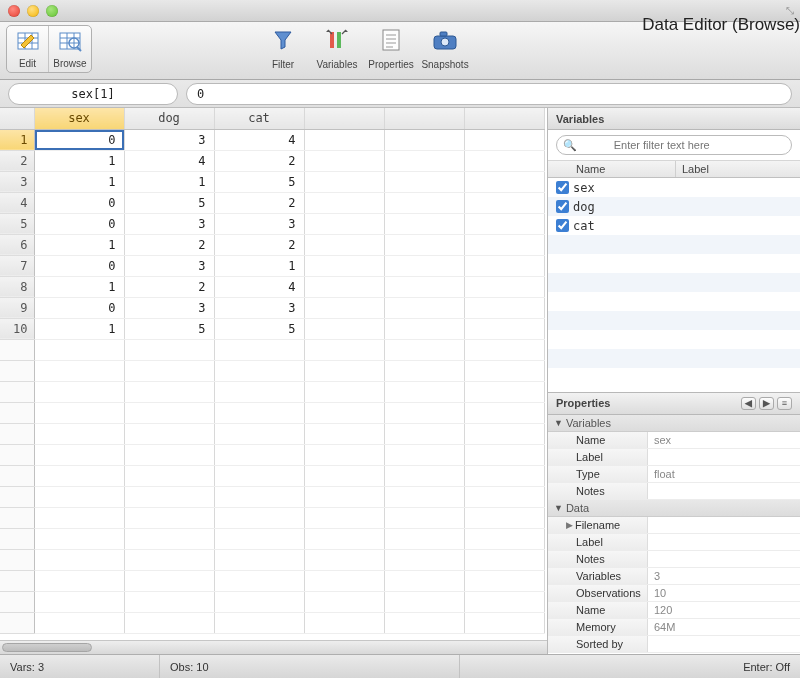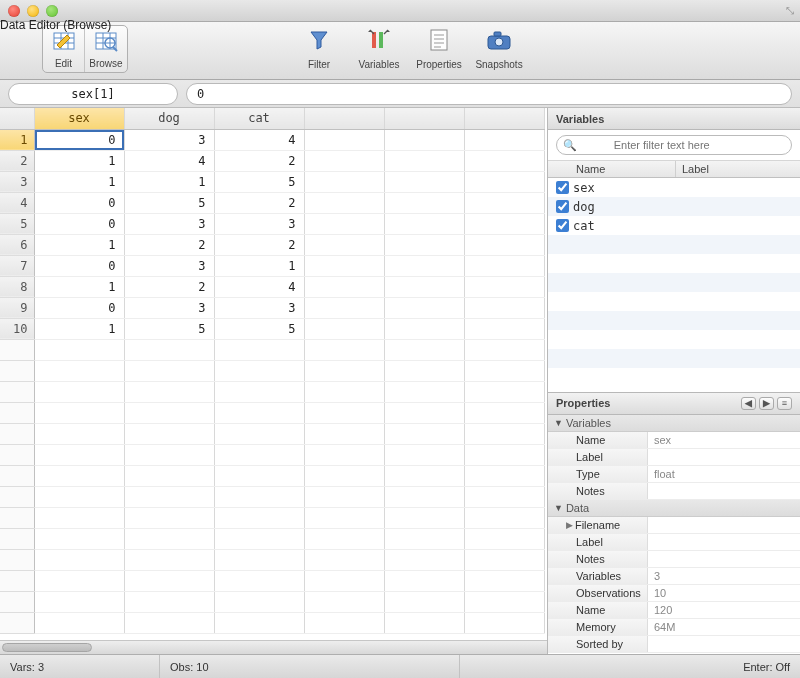--- a/index.html
+++ b/index.html
@@ -17,36 +17,36 @@
   border-bottom: 1px solid #aaa;
   display: flex;
   align-items: center;
   position: relative;
 }
 .traffic { display: flex; gap: 7px; margin-left: 8px; }
 .traffic span { width: 12px; height: 12px; border-radius: 50%; display: inline-block; box-shadow: inset 0 0 1px rgba(0,0,0,.4); }
 .tl-close { background: radial-gradient(circle at 40% 35%, #ff8a80, #e53c2e); }
 .tl-min   { background: radial-gradient(circle at 40% 35%, #ffe082, #f5b300); }
 .tl-zoom  { background: radial-gradient(circle at 40% 35%, #a5e57b, #60c22e); }
-.titlebar .title { position: absolute; left: 0; right: 0; text-align: left; font-size: 12px; color: #222; pointer-events: none; margin-top: 29px; }
+.titlebar .title { position: absolute; left: 0; right: 0; text-align: right; font-size: 17px; color: #222; pointer-events: none; margin-top: 29px; }
 .titlebar .expand { margin-left: auto; margin-right: 6px; color: #888; font-size: 10px; }
 
 .toolbar {
   height: 58px;
   background: linear-gradient(#f6f6f6, #dcdcdc);
   border-bottom: 1px solid #a8a8a8;
   display: flex;
   align-items: flex-start;
   padding: 3px 6px;
 }
-.tool-group { display: flex; border: 1px solid #b0b0b0; border-radius: 5px; background: linear-gradient(#fdfdfd,#e6e6e6); height: 48px; overflow: hidden; margin-left: 36px; }
+.tool-group { display: flex; border: 1px solid #b0b0b0; border-radius: 5px; background: linear-gradient(#fdfdfd,#e6e6e6); height: 48px; overflow: hidden; }
 .tool-group .tb { width: 42px; display: flex; flex-direction: column; align-items: center; justify-content: space-between; padding: 2px 0 3px; }
 .tool-group .tb:not(:last-child) { border-right: 1px solid #c5c5c5; }
 .tool-group .tb .lbl { font-size: 10px; color: #444; }
-.tool-row { display: flex; gap: 18px; margin-left: 170px; }
+.tool-row { display: flex; gap: 12px; margin-left: 170px; }
 .tb2 { width: 42px; display: flex; flex-direction: column; align-items: center; justify-content: space-between; height: 48px; padding: 2px 0 3px; }
 .tb2 .lbl { font-size: 10px; color: #444; }
 .icon-box { width: 26px; height: 26px; display: flex; align-items: center; justify-content: center; }
 
 .input-row { height: 28px; display: flex; gap: 8px; padding: 3px 8px; background: linear-gradient(#e9e9e9,#e0e0e0); border-bottom: 1px solid #bcbcbc; }
 .input-row .pill { background: #fff; border: 1px solid #b9b9b9; border-radius: 11px; height: 22px; display: flex; align-items: center; padding: 0 10px; font-family: Menlo, Monaco, monospace; font-size: 12px; color: #222; }
 .cell-addr { width: 170px; justify-content: center; }
 .cell-val { flex: 1; }
 
 .main { display: flex; height: 546px; }

